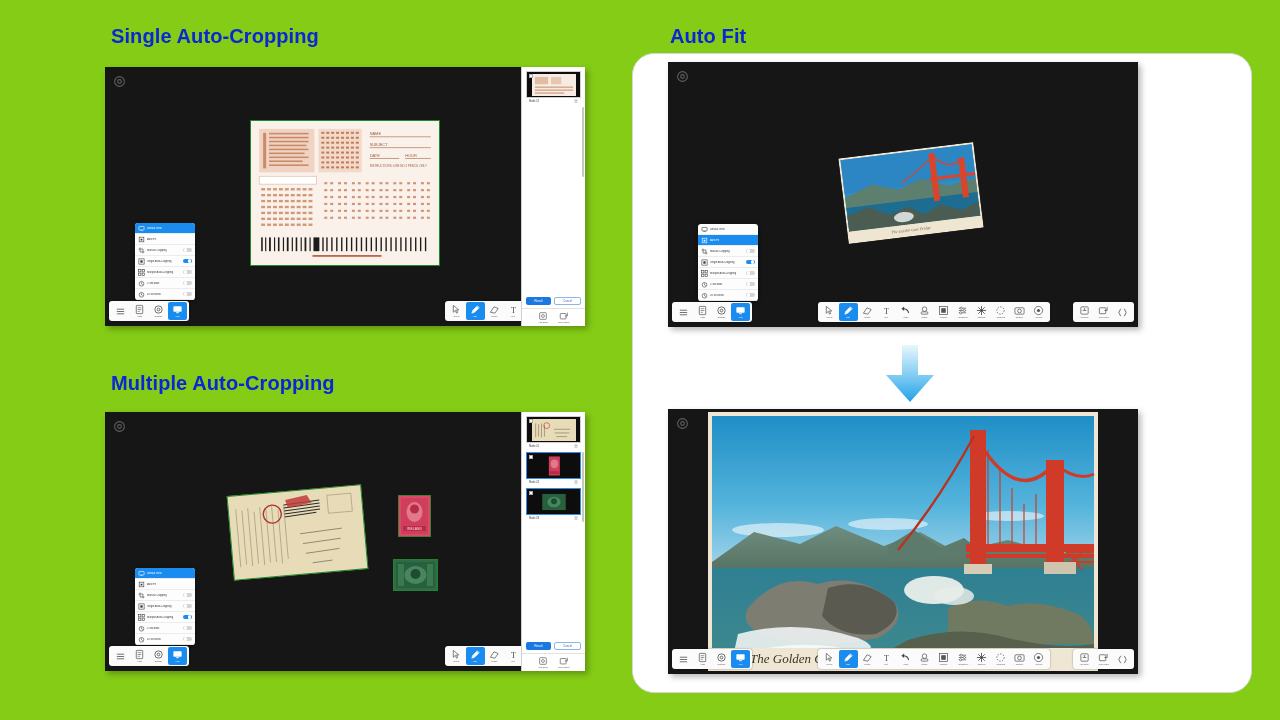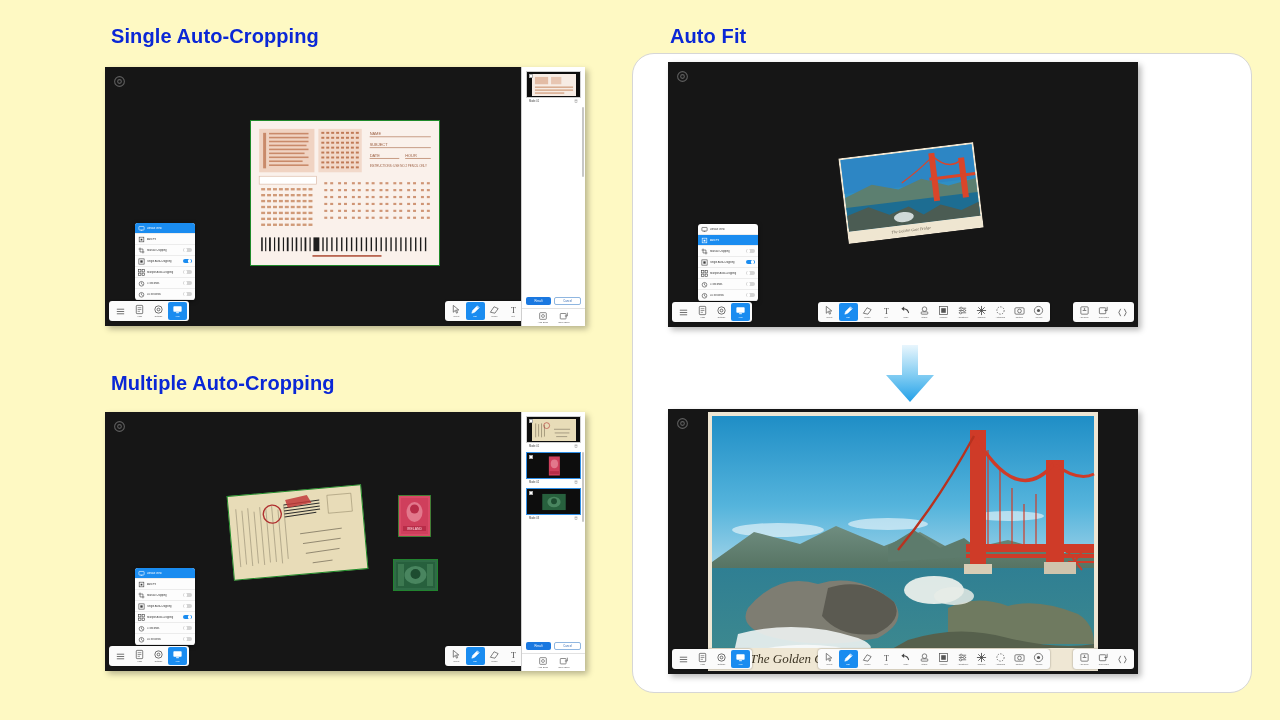--- a/index.html
+++ b/index.html
@@ -1,18 +1,18 @@
 <!DOCTYPE html>
 <html><head>
 <meta charset="utf-8">
 <style>
   * { box-sizing: border-box; margin:0; padding:0; }
   html,body { width:1280px; height:720px; overflow:hidden; background:#ffffff;
               font-family:"Liberation Sans", sans-serif; }
-  .page { position:relative; width:1280px; height:720px; background:#fef9c3; }
+  .page { position:relative; width:1280px; height:720px; background:#84cc16; }
 
   
   .section-title{
     position:absolute; color:#0a27d6; font-weight:bold; font-size:20px;
     letter-spacing:.1px; white-space:nowrap;
   }
   #t-single   { left:111px; top:25px; }
   #t-multiple { left:111px; top:372px; }
   #t-autofit  { left:670px; top:25px; }
 

